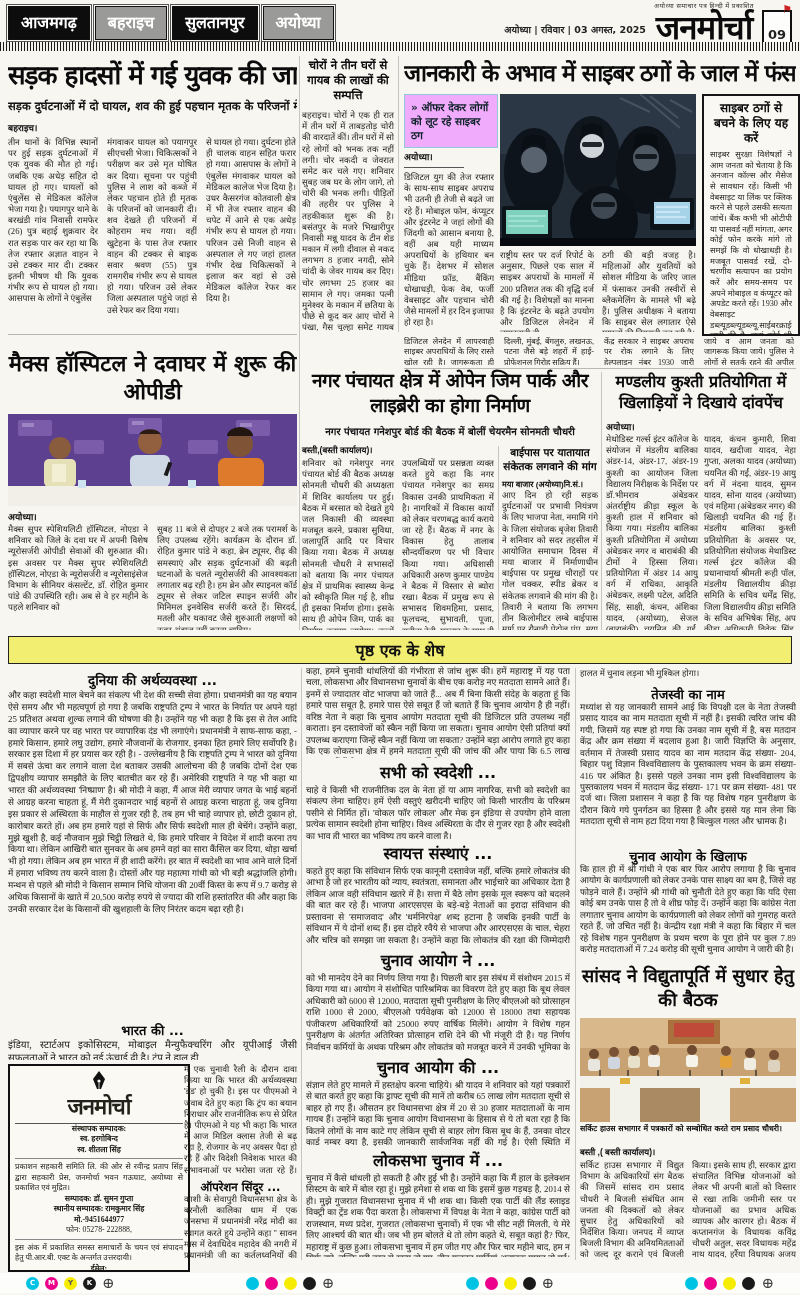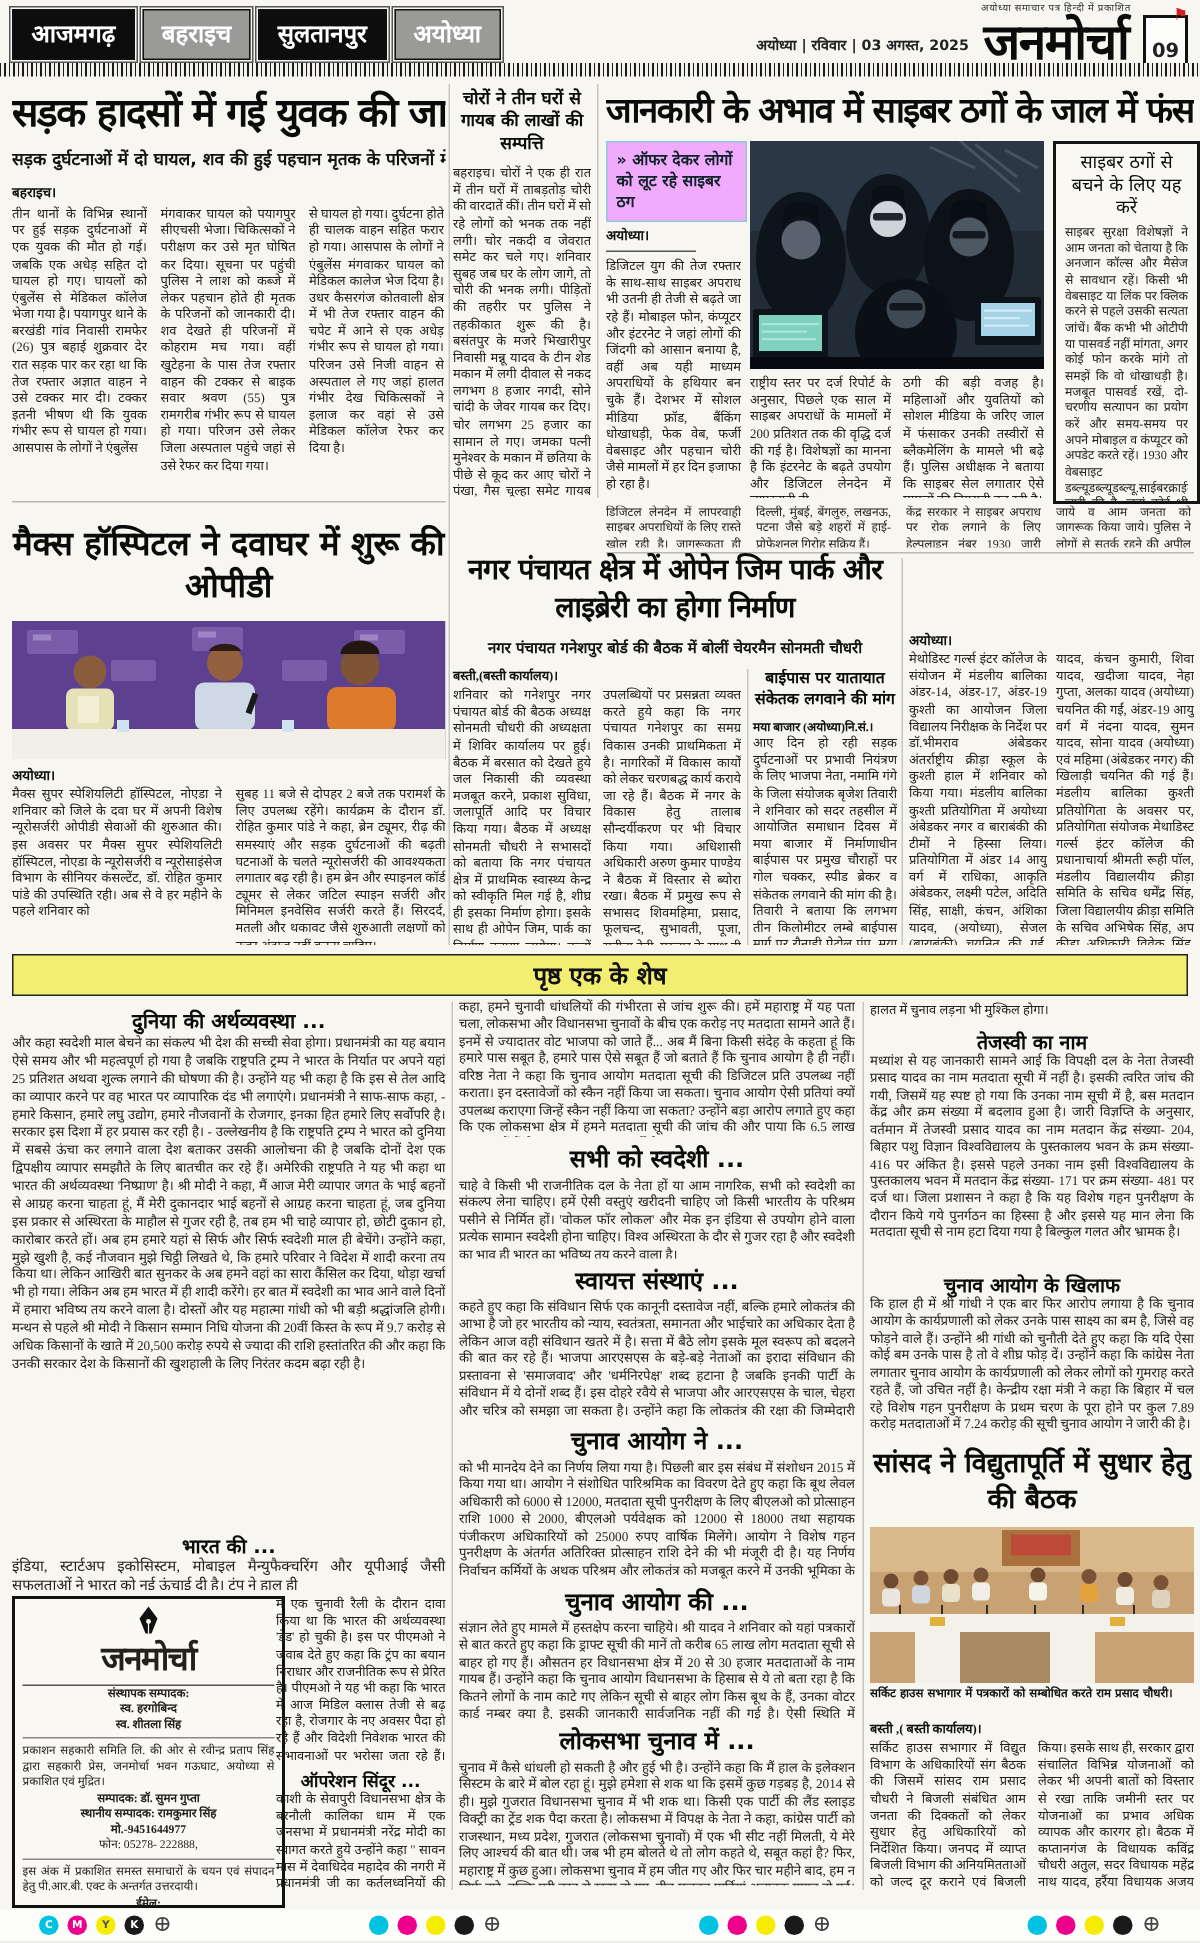--- a/index.html
+++ b/index.html
@@ -18,33 +18,33 @@
   .tagline{display:block;font-size:6.5px;color:#333;letter-spacing:.5px;margin-bottom:1px;}
   .brand{font-family:"DejaVu Sans",sans-serif;font-weight:bold;font-size:33px;color:#0b0b0b;letter-spacing:-1px;}
   .pagebox{position:relative;width:26px;height:30px;border:2px solid #111;background:#fdfdfb;
            font-family:"DejaVu Sans",sans-serif;font-weight:bold;font-size:13px;color:#222;
            display:flex;align-items:flex-end;justify-content:center;}
   .flagicon{position:absolute;top:-9px;right:-2px;color:#cc2222;font-size:11px;}
   .barcode{left:0;top:42px;width:800px;height:9px;
            background:repeating-linear-gradient(90deg,#1b1b1b 0 1px,#f2f1ec 1px 3px);}
   
   .col{font-size:8.6px;line-height:1.3;text-align:justify;overflow:hidden;color:#201f18;}
-  .loc{font-family:Liberation Serif, serif;font-weight:bold;font-size:9px;color:#111;}
+  .loc{font-family:Liberation Sans, sans-serif;font-weight:bold;font-size:9px;color:#111;}
   .hl{font-family:"DejaVu Sans",sans-serif;font-weight:bold;color:#0b0b0b;overflow:hidden;}
   .hl.center{text-align:center;}
   .sub{font-family:"DejaVu Sans",sans-serif;font-weight:bold;color:#141414;overflow:hidden;}
   .chead{font-family:"DejaVu Sans",sans-serif;font-weight:bold;font-size:16px;color:#0c0c0c;
          text-align:center;margin:3px 0 2px;}
   .vline{position:absolute;width:1px;background:#c6c5bf;}
   .hline{position:absolute;height:1px;background:#b9b8b2;}
   
   .kicker{background:#f0abfc;border:1px solid #8fc9da;padding:5px 6px;font-family:"DejaVu Sans",sans-serif;
           font-weight:bold;font-size:10.5px;line-height:1.35;color:#10222a;overflow:hidden;}
   .tipsbox{border:2px solid #151515;background:#f9f8f3;padding:5px 6px;overflow:hidden;}
-  .tipstitle{font-family:"DejaVu Sans",sans-serif;font-weight:normal;font-size:12px;text-align:center;
+  .tipstitle{font-family:"DejaVu Sans",sans-serif;font-weight:bold;font-size:12px;text-align:center;
              line-height:1.25;margin-bottom:4px;color:#0b0b0b;}
   .banner{background:#f2ee72;border:1.5px solid #222;display:flex;align-items:center;justify-content:center;
           font-family:"DejaVu Sans",sans-serif;font-weight:bold;font-size:16px;color:#101010;}
   .caption{font-family:"DejaVu Sans",sans-serif;font-weight:bold;font-size:7.8px;color:#111;
            line-height:1.25;overflow:hidden;}
   
   .imprint{border:2px solid #111;background:#faf9f4;padding:4px 5px;font-size:7.8px;line-height:1.35;
            text-align:center;overflow:hidden;}
   .imprint .logo{font-family:"DejaVu Sans",sans-serif;font-weight:bold;font-size:22px;letter-spacing:-1px;
                  border-bottom:1px solid #555;display:block;padding-bottom:1px;}
@@ -186,20 +186,21 @@
   <div class="abs hl center" style="left:302px;top:368px;width:296px;height:52px;font-size:19px;line-height:1.3;letter-spacing:-0.5px;">नगर पंचायत क्षेत्र में ओपेन जिम पार्क और लाइब्रेरी का होगा निर्माण</div>
   <div class="abs sub" style="left:302px;top:424px;width:296px;height:16px;font-size:10px;text-align:center;white-space:nowrap;">नगर पंचायत गनेशपुर बोर्ड की बैठक में बोलीं चेयरमैन सोनमती चौधरी</div>
   <div class="abs loc" style="left:302px;top:444px;font-size:8.5px;">बस्ती,(बस्ती कार्यालय)।</div>
   <div class="abs col" style="left:302px;top:458px;width:92px;height:172px;">शनिवार को गनेशपुर नगर पंचायत बोर्ड की बैठक अध्यक्ष सोनमती चौधरी की अध्यक्षता में शिविर कार्यालय पर हुई। बैठक में बरसात को देखते हुये जल निकासी की व्यवस्था मजबूत करने, प्रकाश सुविधा, जलापूर्ति आदि पर विचार किया गया। बैठक में अध्यक्ष सोनमती चौधरी ने सभासदों को बताया कि नगर पंचायत क्षेत्र में प्राथमिक स्वास्थ्य केन्द्र को स्वीकृति मिल गई है, शीघ्र ही इसका निर्माण होगा। इसके साथ ही ओपेन जिम, पार्क का निर्माण कराया जायेगा। बच्चों के लिये चिल्ड्रेन पार्क बनेगा। इसके साथ ही स्टडी पुस्तकालय का भी निर्माण होगा। अध्यक्ष सोनमती चौधरी ने</div>
   <div class="abs col" style="left:402px;top:458px;width:92px;height:172px;">उपलब्धियों पर प्रसन्नता व्यक्त करते हुये कहा कि नगर पंचायत गनेशपुर का समग्र विकास उनकी प्राथमिकता में है। नागरिकों में विकास कार्यों को लेकर चरणबद्ध कार्य कराये जा रहे हैं। बैठक में नगर के विकास हेतु तालाब सौन्दर्यीकरण पर भी विचार किया गया। अधिशासी अधिकारी अरुण कुमार पाण्डेय ने बैठक में विस्तार से ब्योरा रखा। बैठक में प्रमुख रूप से सभासद शिवमहिमा, प्रसाद, फूलचन्द, सुभावती, पूजा, सुनीता देवी, मुख्तार के साथ ही मो. अरिफ और नगर पंचायत के कर्मचारी उपस्थित रहे।</div>
 
   <div class="abs hl center" style="left:502px;top:446px;width:96px;height:30px;font-size:10.5px;line-height:1.3;">बाईपास पर यातायात संकेतक लगवाने की मांग</div>
   <div class="abs loc" style="left:502px;top:478px;font-size:8px;">मया बाजार (अयोध्या)नि.सं.।</div>
   <div class="abs col" style="left:502px;top:490px;width:96px;height:140px;">आए दिन हो रही सड़क दुर्घटनाओं पर प्रभावी नियंत्रण के लिए भाजपा नेता, नमामि गंगे के जिला संयोजक बृजेश तिवारी ने शनिवार को सदर तहसील में आयोजित समाधान दिवस में मया बाजार में निर्माणाधीन बाईपास पर प्रमुख चौराहों पर गोल चक्कर, स्पीड ब्रेकर व संकेतक लगवाने की मांग की है। तिवारी ने बताया कि लगभग तीन किलोमीटर लम्बे बाईपास मार्ग पर रौनाही पेट्रोल पंप, मया टांडा मार्ग, नेमी इंटरनेशनल स्कूल के रास्ते पर आये दिन दुर्घटनाओं की आशंका बनी रहती है। गत दिनों सहजना गांव के दो लोगों की मया टांडा मार्ग पर शारदा नहर के पास दो वाहनों की टक्कर में एक महिला की मौत सहित कई घायल हो गए थे। अभी सड़क पर गिट्टियां फैली हैं जिससे वाहन फिसल रहे हैं।</div>
 
+  <div class="abs hl center" style="left:606px;top:372px;width:190px;height:44px;font-size:16px;line-height:1.3;">मण्डलीय कुश्ती प्रतियोगिता में खिलाड़ियों ने दिखाये दांवपेंच</div>
   <div class="abs loc" style="left:606px;top:420px;">अयोध्या।</div>
   <div class="abs col" style="left:606px;top:434px;width:92px;height:196px;">मेथोडिस्ट गर्ल्स इंटर कॉलेज के संयोजन में मंडलीय बालिका अंडर-14, अंडर-17, अंडर-19 कुश्ती का आयोजन जिला विद्यालय निरीक्षक के निर्देश पर डॉ.भीमराव अंबेडकर अंतर्राष्ट्रीय क्रीड़ा स्कूल के कुश्ती हाल में शनिवार को किया गया। मंडलीय बालिका कुश्ती प्रतियोगिता में अयोध्या अंबेडकर नगर व बाराबंकी की टीमों ने हिस्सा लिया। प्रतियोगिता में अंडर 14 आयु वर्ग में राधिका, आकृति अंबेडकर, लक्ष्मी पटेल, अदिति सिंह, साक्षी, कंचन, अंशिका यादव, (अयोध्या), सेजल (बाराबंकी) चयनित की गईं, अंडर-17 आयु वर्ग में सुनैना, अनन्या गिरी, आकांक्षा यादव, खुशबू</div>
   <div class="abs col" style="left:704px;top:434px;width:92px;height:196px;">यादव, कंचन कुमारी, शिवा यादव, खदीजा यादव, नेहा गुप्ता, अलका यादव (अयोध्या) चयनित की गईं, अंडर-19 आयु वर्ग में नंदना यादव, सुमन यादव, सोना यादव (अयोध्या) एवं महिमा (अंबेडकर नगर) की खिलाड़ी चयनित की गई हैं। मंडलीय बालिका कुश्ती प्रतियोगिता के अवसर पर, प्रतियोगिता संयोजक मेथाडिस्ट गर्ल्स इंटर कॉलेज की प्रधानाचार्या श्रीमती रूही पॉल, मंडलीय विद्यालयीय क्रीड़ा समिति के सचिव धर्मेंद्र सिंह, जिला विद्यालयीय क्रीड़ा समिति के सचिव अभिषेक सिंह, अप क्रीड़ा अधिकारी विवेक सिंह, व्यायाम शिक्षक परनेंद्र सिंह, विजय सिंह, पंकज यादव, सचिन यादव, अशोक वर्मा, रुचेता उपस्थित रहीं।</div>
 
   <div class="vline" style="left:299px;top:56px;height:574px;"></div>
   <div class="vline" style="left:398px;top:56px;height:276px;"></div>
   <div class="vline" style="left:601px;top:372px;height:258px;"></div>
   <div class="vline" style="left:498px;top:446px;height:184px;"></div>
 
   <div class="abs chead" style="left:8px;top:668px;width:289px;font-size:13.5px;">दुनिया की अर्थव्यवस्था ...</div>

